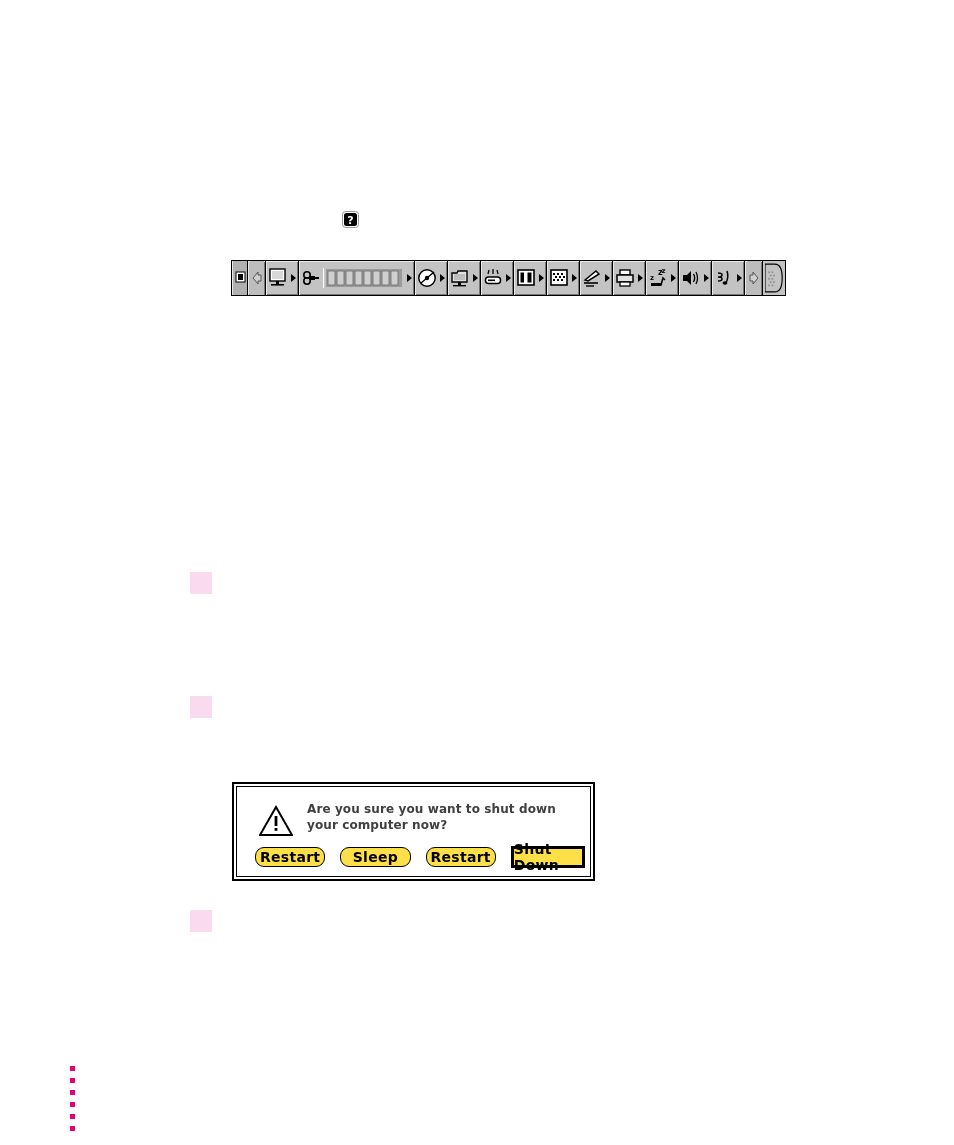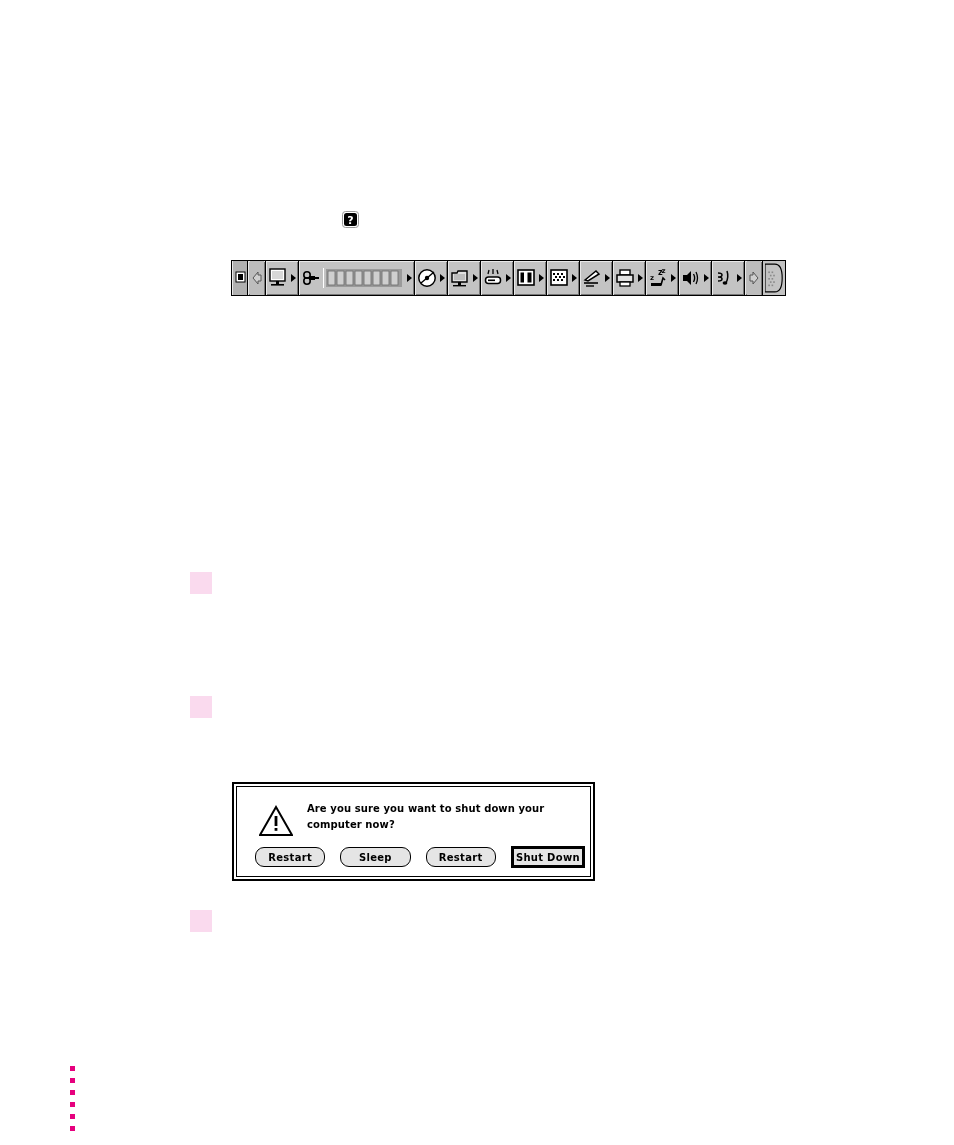--- a/index.html
+++ b/index.html
@@ -111,41 +111,41 @@
     top: 18px;
     width: 34px;
     height: 32px;
   }
   #alert-message {
     position: absolute;
     left: 70px;
     top: 14px;
     width: 270px;
     font-family: "DejaVu Sans", sans-serif;
-    font-size: 10px;
+    font-size: 12px;
     line-height: 16px;
     font-weight: bold;
-    color: #000000;
+    color: #404040;
     letter-spacing: 0.1px;
   }
   #alert-buttons {
     position: absolute;
     left: 18px;
     top: 60px;
     width: 330px;
     display: flex;
     gap: 0;
   }
   .alert-btn {
     height: 20px;
     border: 1px solid #000;
     border-radius: 9px;
-    background: #e5e5e5;
+    background: #fde047;
     font-family: "DejaVu Sans", sans-serif;
-    font-size: 10px;
+    font-size: 14px;
     font-weight: bold;
     color: #000;
     display: flex;
     align-items: center;
     justify-content: center;
     box-sizing: border-box;
     margin-right: 15px;
     letter-spacing: 0.3px;
   }
   .alert-btn.w-restart { width: 80px; }

